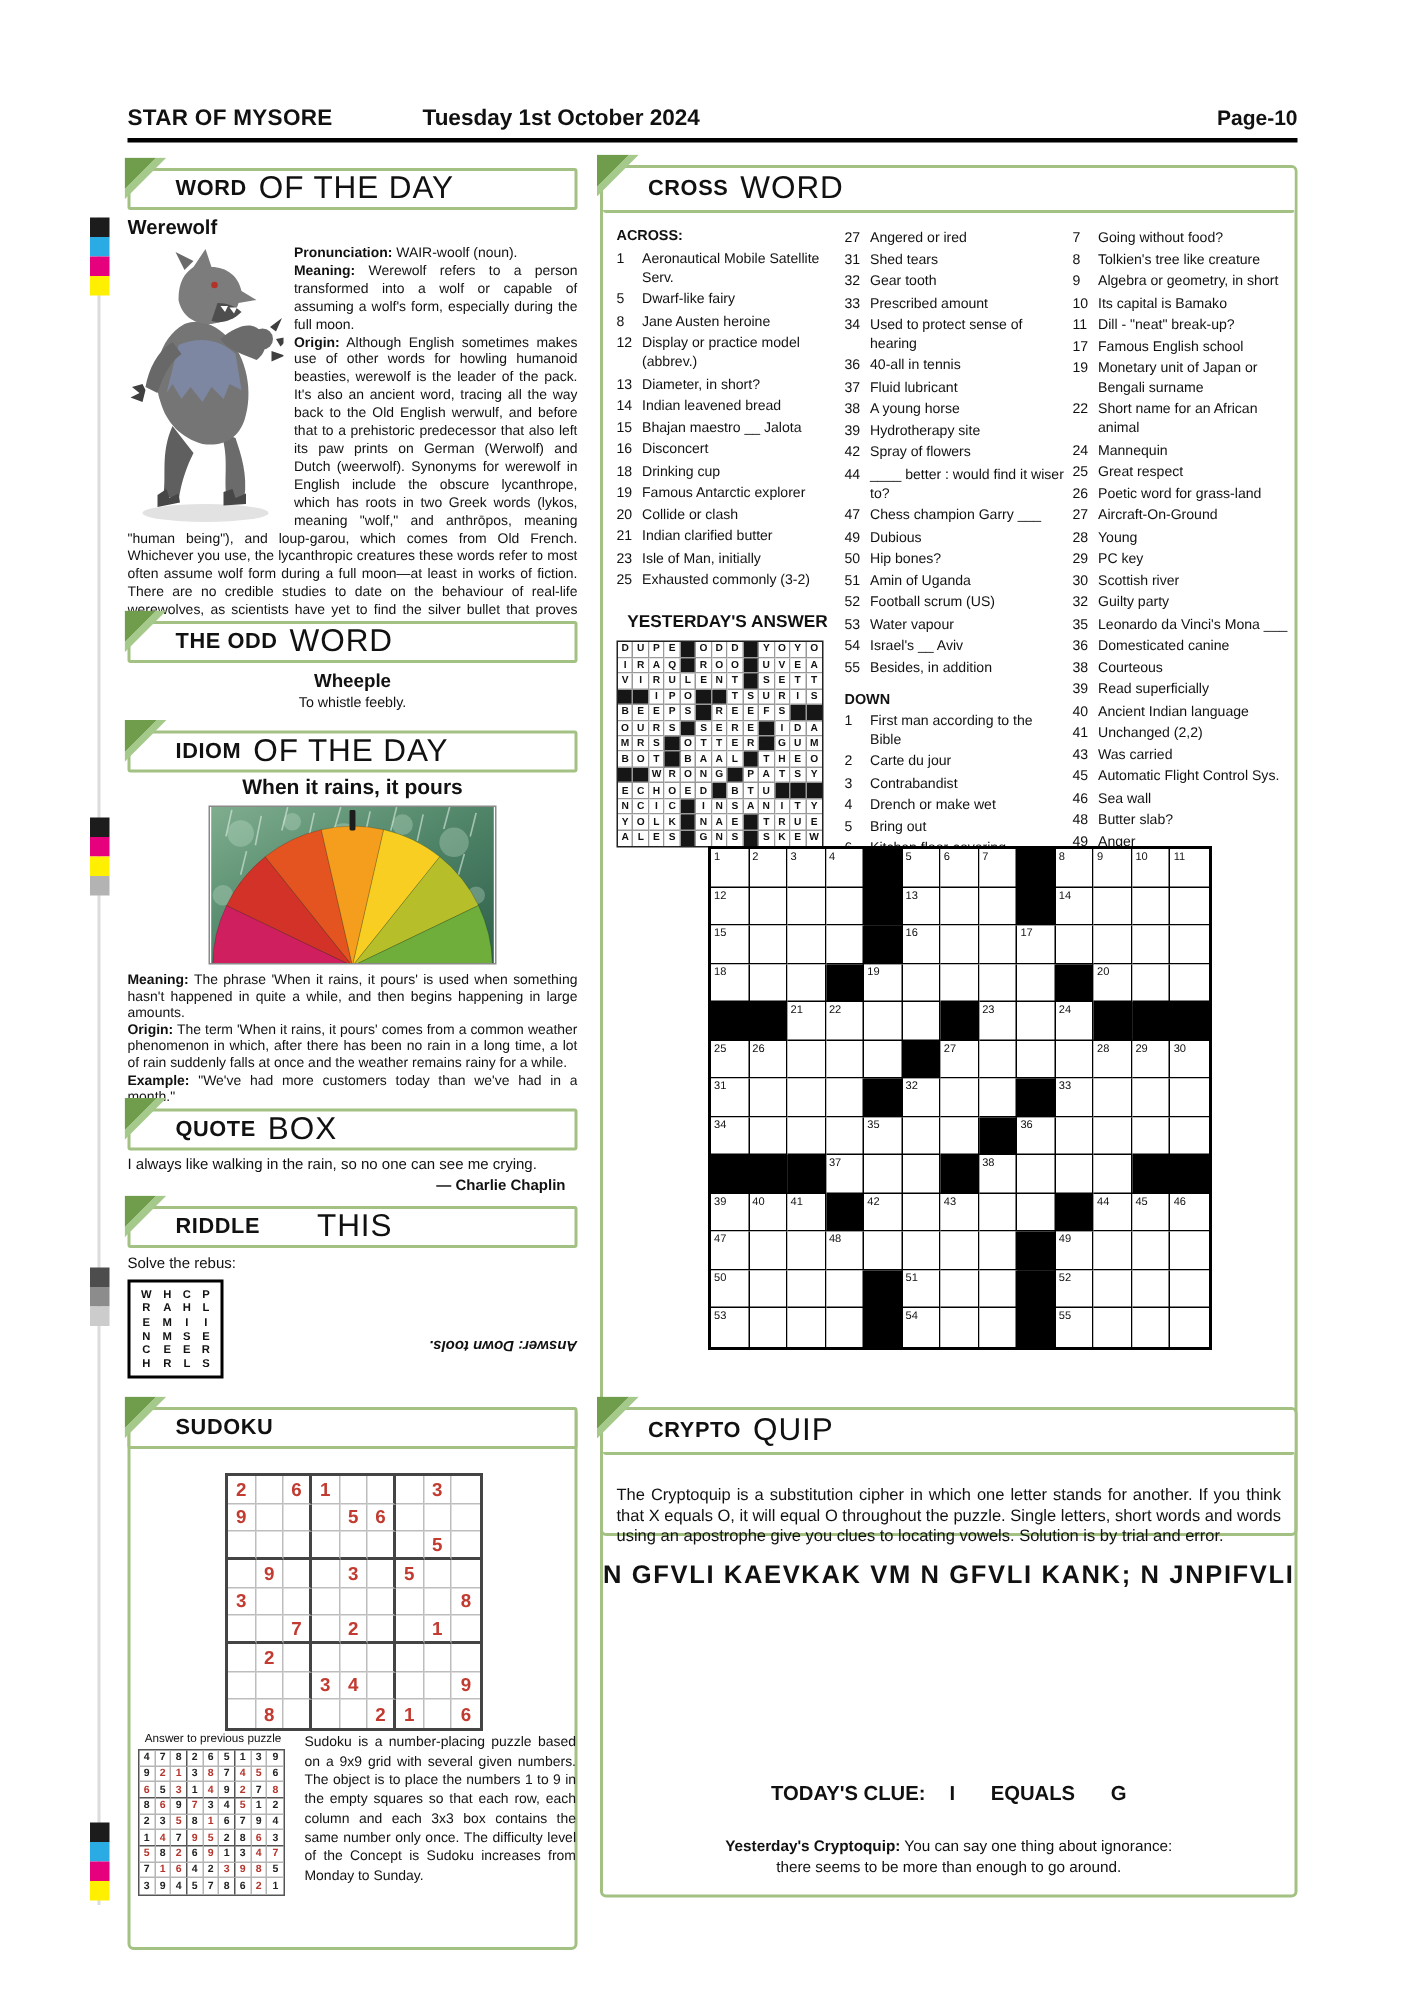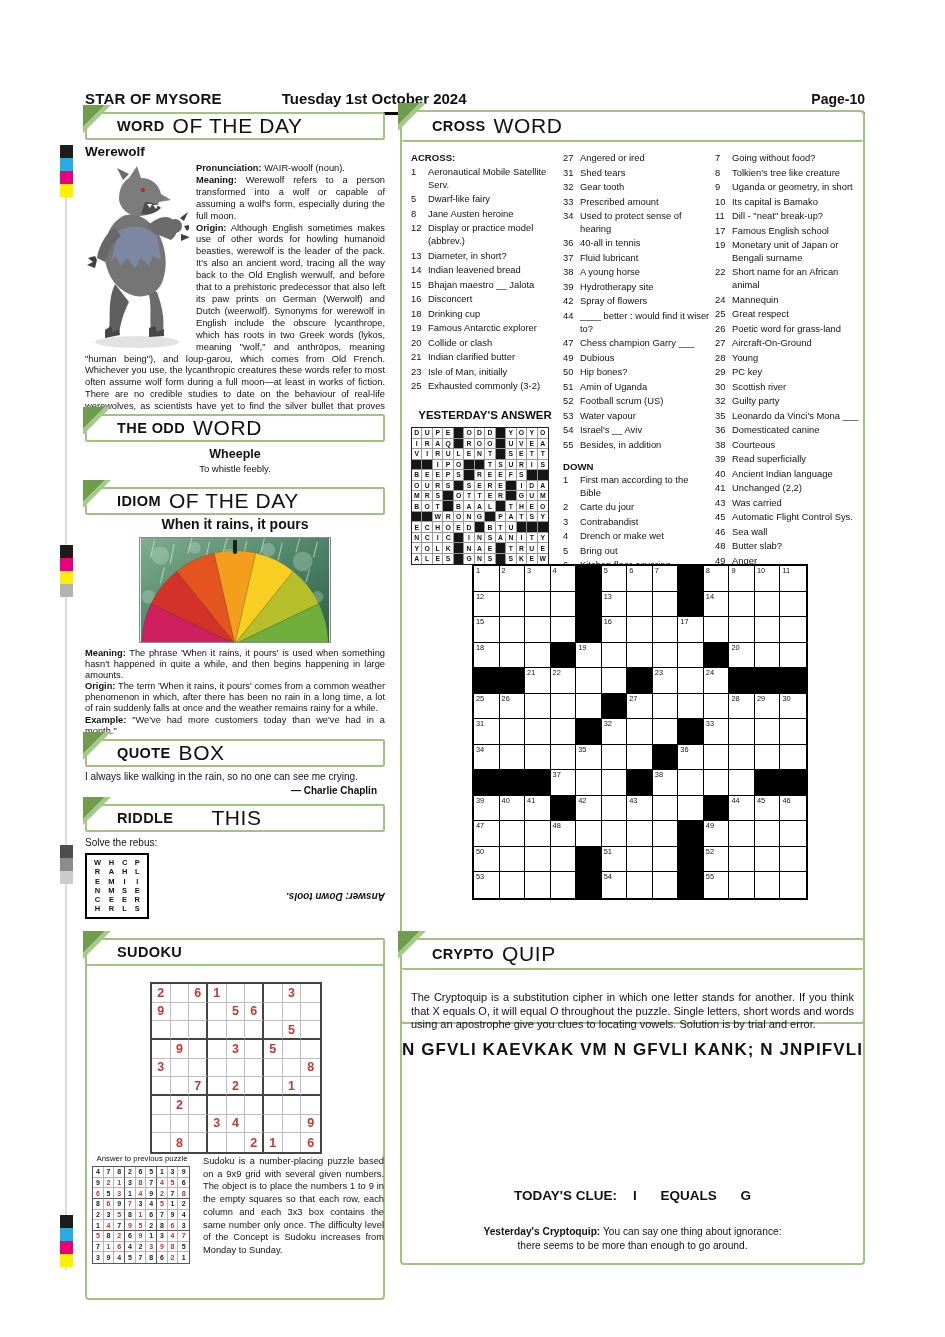--- a/index.html
+++ b/index.html
@@ -1,20 +1,20 @@
 <!DOCTYPE html>
 <html><head>
 <meta charset="utf-8">
 <style>
   :root{ --grn:#a3c183; --grnd:#6f9d4c; }
   *{box-sizing:border-box;}
   body{margin:0;width:945px;height:1337px;position:relative;background:#fff;color:#111;
        font-family:"Liberation Sans",sans-serif;}
   
-  #phead{position:absolute;left:85px;top:90px;width:780px;border-bottom:3px solid #000;
+  #phead{position:absolute;left:85px;top:70px;width:780px;border-bottom:3px solid #000;
          padding-bottom:5px;display:flex;align-items:baseline;}
   .pname{font-weight:bold;font-size:15px;letter-spacing:.2px;}
   .pdate{font-weight:bold;font-size:15px;margin-left:60px;}
   .pno{margin-left:auto;font-weight:bold;font-size:14px;}
   
   .hbox{position:relative;height:28px;border:2px solid var(--grn);display:flex;align-items:center;
         padding-left:30px;background:#fff;border-radius:2px;}
   .fold{position:absolute;top:-9px;left:-4px;width:28px;height:28px;
         clip-path:polygon(0 0,100% 0,0 100%);
         background:linear-gradient(135deg,var(--grnd) 0 38%,#a5c98a 38% 62%,#ffffff 62%);}
@@ -822,21 +822,21 @@
           <div class="clue">
             <span class="cn">7</span>
             <span class="ct">Going without food?</span>
           </div>
           <div class="clue">
             <span class="cn">8</span>
             <span class="ct">Tolkien's tree like creature</span>
           </div>
           <div class="clue">
             <span class="cn">9</span>
-            <span class="ct">Uganda or geometry, in short</span>
+            <span class="ct">Algebra or geometry, in short</span>
           </div>
           <div class="clue">
             <span class="cn">10</span>
             <span class="ct">Its capital is Bamako</span>
           </div>
           <div class="clue">
             <span class="cn">11</span>
             <span class="ct">Dill - "neat" break-up?</span>
           </div>
           <div class="clue">

